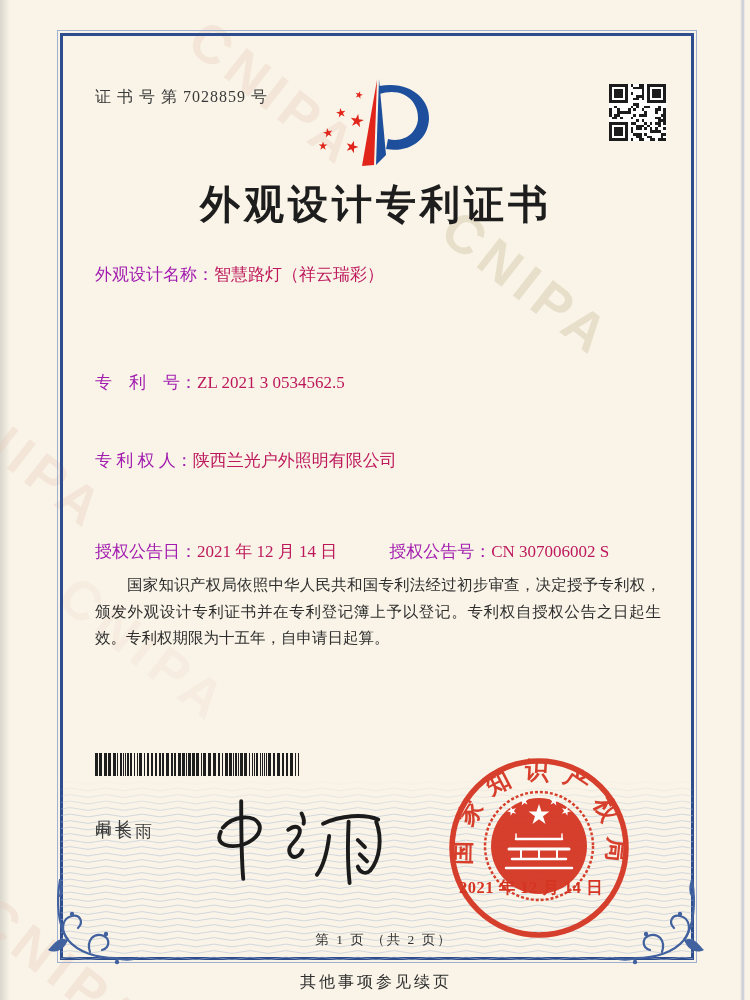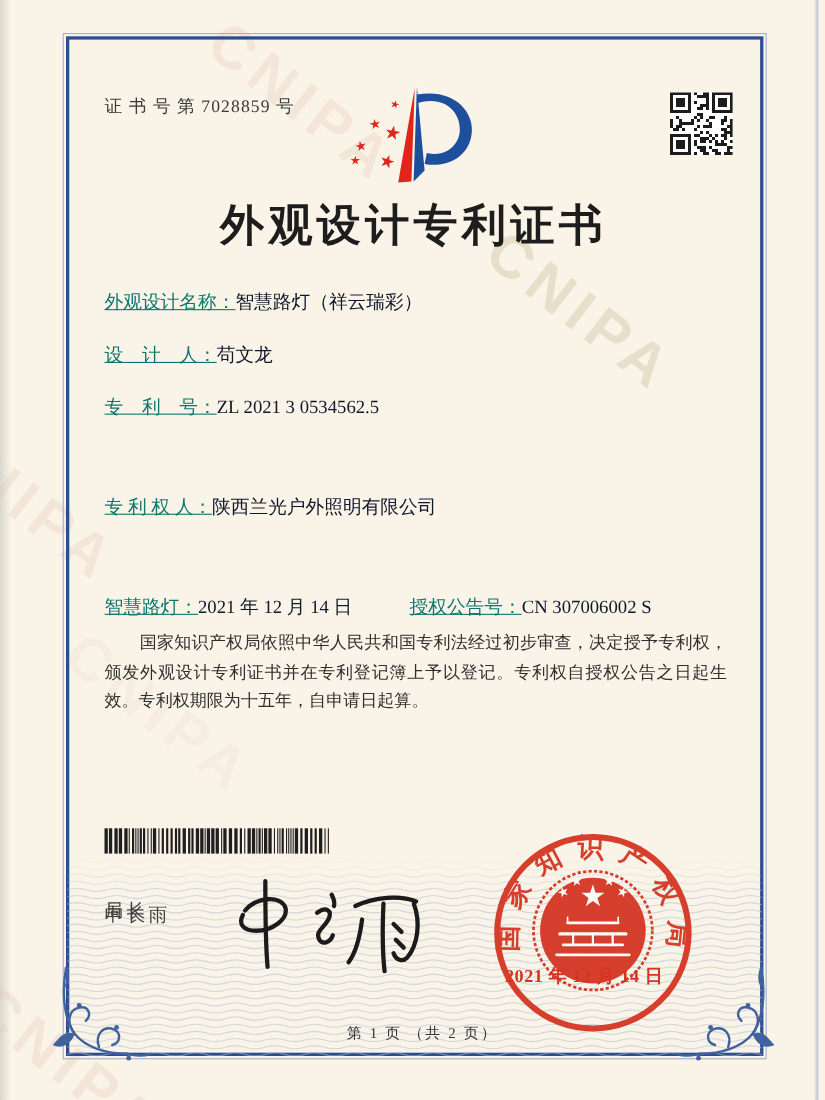--- a/index.html
+++ b/index.html
@@ -26,22 +26,22 @@
   #waves{left:61px;top:779px;width:632px;height:181px;
     -webkit-mask-image:linear-gradient(180deg,transparent,#000 20%);
     mask-image:linear-gradient(180deg,transparent,#000 20%);}
   #waves path{stroke:var(--wave_blue,#b3bfd6);fill:none;stroke-width:1;opacity:.55;}
 
   .cert-no{left:95px;top:69px;font-size:16px;color:#3a3a3a;letter-spacing:1px;margin-top:18px;}
   .title{left:57px;width:638px;top:177px;text-align:center;font-size:40px;font-weight:bold;
          letter-spacing:4px;color:#1d1d1d;}
 
   .field{left:95px;font-size:17px;white-space:nowrap;color:#2c2c2c;}
-  .field .lbl{color:#0f766e;text-decoration:underline;}
-  .field .val{color:#0f172a;margin-top:40px;}
+  .field .lbl{color:#a21caf;}
+  .field .val{color:#be185d;margin-top:40px;}
   .addr-val{display:inline-block;white-space:normal;width:442px;vertical-align:top;line-height:23px;}
   .g2{margin-left:52px;}
 
   .bodytext{left:95px;top:572px;width:566px;font-size:15.5px;line-height:26.5px;
             color:#2e2e2e;text-align:justify;}
   .bodytext p{margin:0;text-indent:32px;}
 
   #barcode{left:95px;top:753px;width:212px;height:23px;font-size:0;}
   #barcode span{display:inline-block;height:100%;background:#1e1e1e;}
 
@@ -245,31 +245,28 @@
       <rect x="18" y="20" width="1" height="1" fill="#1c1c1c"></rect>
       <rect x="19" y="20" width="1" height="1" fill="#1c1c1c"></rect>
       <rect x="20" y="20" width="1" height="1" fill="#1c1c1c"></rect>
     </svg>
 
   <div class="abs title">外观设计专利证书</div>
 
   <div class="abs field" style="top:263px;">
     <span class="lbl">外观设计名称：</span><span class="val">智慧路灯（祥云瑞彩）</span>
   </div>
-  <div class="abs field" style="top:311px;">
-    <span class="lbl">设　计　人：</span><span class="val">苟文龙</span>
-  </div>
-  <div class="abs field" style="top:358px;">
+  <div class="abs field" style="top:371px;">
     <span class="lbl">专　利　号：</span><span class="val">ZL 2021 3 0534562.5</span>
   </div>
   <div class="abs field" style="top:449px;">
     <span class="lbl">专 利 权 人：</span><span class="val">陕西兰光户外照明有限公司</span>
   </div>
   <div class="abs field" style="top:540px;">
-    <span class="lbl">智慧路灯：</span><span class="val">2021 年 12 月 14 日</span><span class="lbl g2">授权公告号：</span><span class="val">CN 307006002 S</span>
+    <span class="lbl">授权公告日：</span><span class="val">2021 年 12 月 14 日</span><span class="lbl g2">授权公告号：</span><span class="val">CN 307006002 S</span>
   </div>
 
   <div class="abs bodytext">
     <p>国家知识产权局依照中华人民共和国专利法经过初步审查，决定授予专利权，颁发外观设计专利证书并在专利登记簿上予以登记。专利权自授权公告之日起生效。专利权期限为十五年，自申请日起算。</p>
   </div>
 
   <div id="barcode" class="abs"><span style="width:3px;margin-right:1px"></span><span style="width:3px;margin-right:2px"></span><span style="width:3px;margin-right:1px"></span><span style="width:3px;margin-right:2px"></span><span style="width:3px;margin-right:1px"></span><span style="width:1px;margin-right:2px"></span><span style="width:2px;margin-right:1px"></span><span style="width:1px;margin-right:1px"></span><span style="width:1px;margin-right:1px"></span><span style="width:2px;margin-right:1px"></span><span style="width:2px;margin-right:2px"></span><span style="width:1px;margin-right:2px"></span><span style="width:1px;margin-right:1px"></span><span style="width:3px;margin-right:2px"></span><span style="width:1px;margin-right:2px"></span><span style="width:2px;margin-right:2px"></span><span style="width:2px;margin-right:2px"></span><span style="width:2px;margin-right:2px"></span><span style="width:2px;margin-right:1px"></span><span style="width:2px;margin-right:2px"></span><span style="width:3px;margin-right:2px"></span><span style="width:2px;margin-right:1px"></span><span style="width:2px;margin-right:2px"></span><span style="width:3px;margin-right:1px"></span><span style="width:3px;margin-right:1px"></span><span style="width:1px;margin-right:1px"></span><span style="width:3px;margin-right:1px"></span><span style="width:3px;margin-right:1px"></span><span style="width:3px;margin-right:2px"></span><span style="width:1px;margin-right:1px"></span><span style="width:3px;margin-right:2px"></span><span style="width:3px;margin-right:2px"></span><span style="width:3px;margin-right:2px"></span><span style="width:2px;margin-right:2px"></span><span style="width:1px;margin-right:2px"></span><span style="width:3px;margin-right:1px"></span><span style="width:3px;margin-right:1px"></span><span style="width:1px;margin-right:1px"></span><span style="width:2px;margin-right:1px"></span><span style="width:1px;margin-right:1px"></span><span style="width:3px;margin-right:1px"></span><span style="width:3px;margin-right:2px"></span><span style="width:1px;margin-right:2px"></span><span style="width:1px;margin-right:1px"></span><span style="width:1px;margin-right:1px"></span><span style="width:2px;margin-right:2px"></span><span style="width:1px;margin-right:1px"></span><span style="width:1px;margin-right:1px"></span><span style="width:1px;margin-right:1px"></span><span style="width:1px;margin-right:1px"></span><span style="width:3px;margin-right:2px"></span><span style="width:2px;margin-right:2px"></span><span style="width:3px;margin-right:2px"></span><span style="width:2px;margin-right:2px"></span><span style="width:2px;margin-right:2px"></span><span style="width:3px;margin-right:2px"></span><span style="width:1px;margin-right:2px"></span><span style="width:1px;margin-right:2px"></span></div>
 
   <div class="abs sig-label" style="top:817px;">局长</div>
   <div class="abs sig-label" style="top:820px;">申长雨</div>
@@ -337,14 +334,15 @@
     <path d="M52 74 C48 62 56 54 66 58 C72 61 72 70 64 72"></path>
     <path class="fpet" d="M30 62 C26 72 18 76 10 72 C16 66 20 58 30 62 Z"></path>
     <path d="M78 80 C85 82 93 82 99 80"></path>
     <path d="M22 2 C24 8 24 14 22 18"></path>
     <circle class="fpet" cx="34" cy="36" r="2.2"></circle>
     <circle class="fpet" cx="68" cy="56" r="2.2"></circle>
     <circle class="fpet" cx="79" cy="84" r="2.2"></circle>
   </svg>
 
   <div class="abs page-num">第 1 页 （共 2 页）</div>
+  <div class="abs cont-note">其他事项参见续页</div>
 
 </div>
 
 </body></html>

